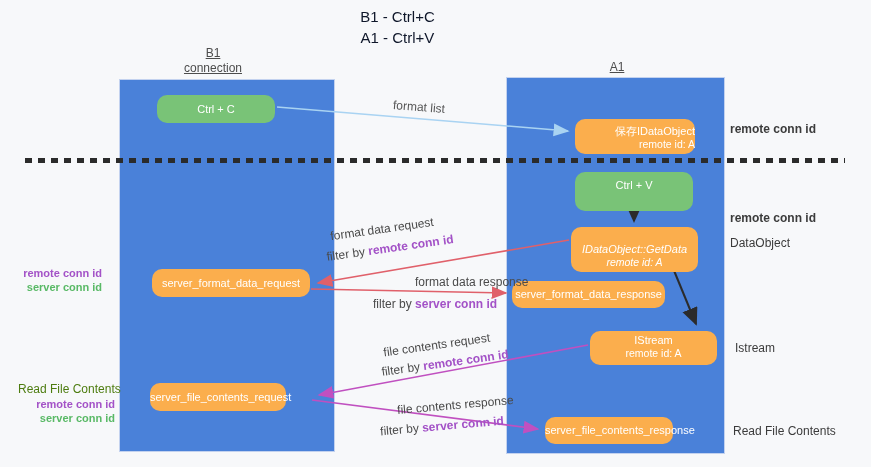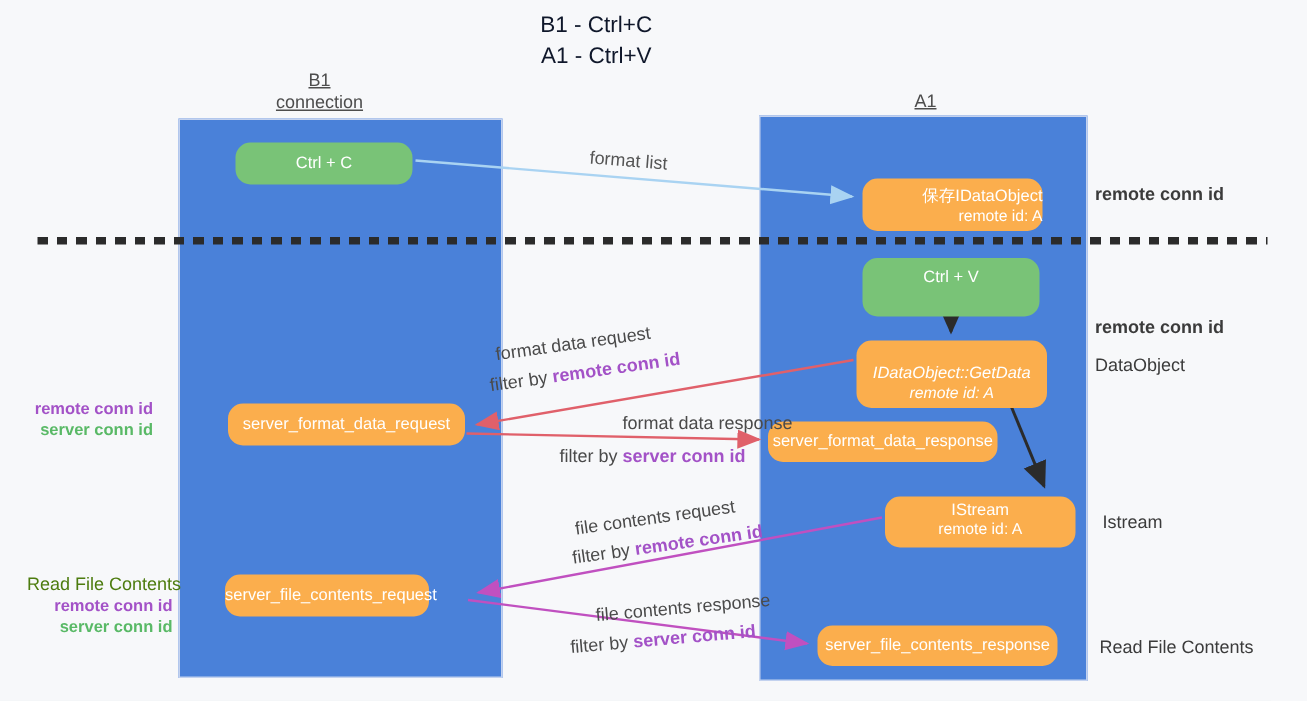--- a/index.html
+++ b/index.html
@@ -101,21 +101,21 @@
 
   <div class="node orange" style="left:512px;top:281px;width:153px;height:27px;line-height:27px;">server_format_data_response</div>
 
   <div class="node orange" style="left:590px;top:331px;width:127px;height:31px;padding-top:3px;line-height:13px;">
     <div class="l1">IStream</div>
     <div class="l2">remote id: A</div>
   </div>
 
   <div class="node orange" style="left:150px;top:383px;width:136px;height:28px;line-height:28px;">server_file_contents_request</div>
 
-  <div class="node orange" style="left:545px;top:417px;width:160px;height:27px;line-height:27px;">server_file_contents_response</div>
+  <div class="node orange" style="left:545px;top:417px;width:128px;height:27px;line-height:27px;">server_file_contents_response</div>
 
   <div class="arrow-label" style="left:393px;top:100px;transform:rotate(4.5deg);color:#555;">format list</div>
 
   <div class="arrow-label" style="left:330px;top:222px;transform:rotate(-8deg);">format data request</div>
   <div class="arrow-label" style="left:326px;top:241px;transform:rotate(-8deg);">
     <span>filter by</span>
     <span class="purple">remote conn id</span>
   </div>
 
   <div class="arrow-label" style="left:387px;top:275px;margin-left:28px;">format data response</div>

